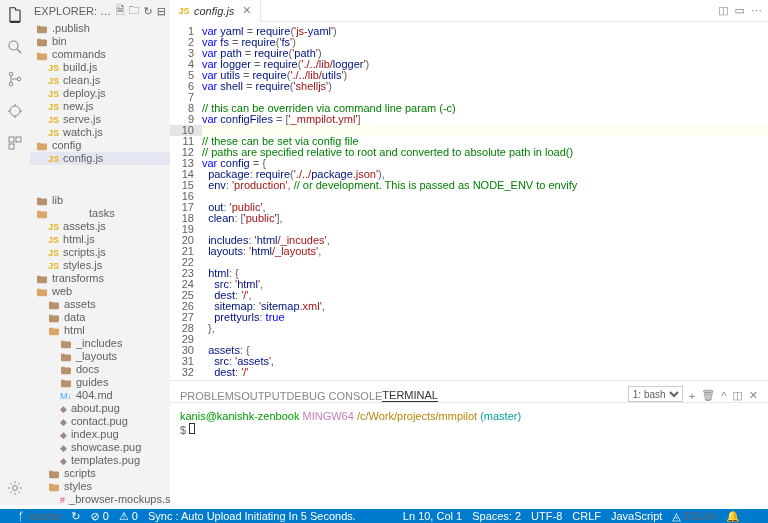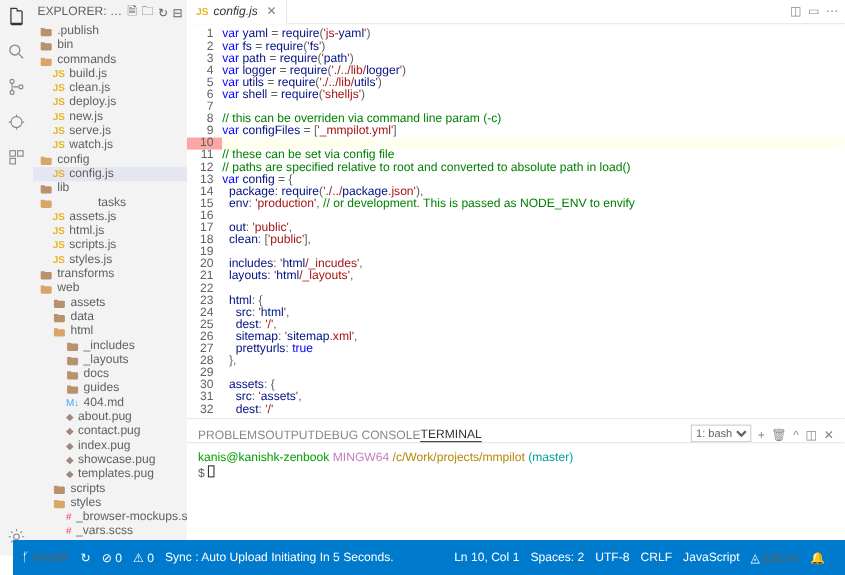--- a/index.html
+++ b/index.html
@@ -23,41 +23,41 @@
 .tabs{height:22px;display:flex;align-items:center;border-bottom:1px solid #e7e7e7}
 .tab{display:flex;align-items:center;padding:0 8px;height:22px;border-right:1px solid #e7e7e7;background:#fff}
 .tab .ic-js{margin-right:4px}
 .tab .nm{font-style:italic;color:#333}
 .tab .x{margin-left:8px;cursor:pointer;color:#888}
 .tabs .spacer{flex:1}
 .tabs .act{margin-right:6px;cursor:pointer;color:#888}
 .code{display:flex;height:358px;overflow:hidden;font-family:Consolas,monospace;font-size:11px;line-height:11px}
 .gutter{width:32px;text-align:right;color:#237893;padding-top:4px}
 .gutter div{padding-right:8px;height:11px}
-.gutter .cur{background:#fca5a5}
+.gutter .cur{background:#e5e5e5}
 .text{flex:1;padding-top:4px;white-space:pre;color:#333}
 .text div{height:11px}
 .text .cur{background:#fffff0}
 .tk-kw{color:#0000ff}
 .tk-id{color:#001080}
 .tk-str{color:#a31515}
 .tk-cm{color:#008000}
 .panel{position:absolute;left:170px;top:380px;right:0;height:125px;border-top:1px solid #e7e7e7;background:#fff}
 .panel-tabs{display:flex;height:22px;align-items:flex-end;padding:0 10px;border-bottom:1px solid #e7e7e7;font-size:10px}
 .panel-tabs .pt{cursor:pointer;color:#888}
 .panel-tabs .pt.act{color:#333;border-bottom:1px solid #333}
 .panel-tabs .sp{flex:1}
 .panel-tabs select{font-size:10px;height:16px;border:1px solid #ccc;background:#fff}
 .panel-tabs .picon{cursor:pointer;color:#888;margin-left:6px}
 .term{padding:6px 10px;font-family:Consolas,monospace;font-size:11px;line-height:14px}
 .term .t1{color:#00a000}
 .term .t2{color:#c080c0}
 .term .t3{color:#b8860b}
 .term .t4{color:#00a0a0}
-.status{position:absolute;left:12px;bottom:0;right:0;height:32px;background:#007acc;display:flex;align-items:center;padding:0 8px;color:#fff;font-size:10px}
+.status{position:absolute;left:0;bottom:0;right:0;height:14px;background:#007acc;display:flex;align-items:center;padding:0 18px;color:#fff;font-size:10px}
 .status .si{margin-right:10px;cursor:pointer;color:#fff}
 .status .sp{flex:1}
 </style>
 </head>
 <body>
 
 <div class="activitybar">
   <div class="ab">
       <svg width="18" height="18" viewBox="0 0 16 16">
         <path fill="#333" d="M3 1h5l1 1v1h3l1 1v10l-1 1H4l-1-1V2l0-1zm1 1v11h8V4H8V2H4z"></path>
@@ -160,21 +160,21 @@
           <svg width="12" height="10" viewBox="0 0 14 12">
             <path fill="#d9a668" d="M1 2h4l1 1h6l1 1v6l-1 1H2l-1-1V2z"></path>
           </svg>
         </span>
         <span class="lbl">config</span>
       </div>
       <div class="row sel" style="padding-left: 18px;">
         <span class="ic"><span class="ic-js">JS</span></span>
         <span class="lbl">config.js</span>
       </div>
-      <div class="row" style="padding-left: 6px;">
+      <div class="row" style="padding-left: 6px; margin-top: 29px;">
         <span class="ic">
           <svg width="12" height="10" viewBox="0 0 14 12">
             <path fill="#b8916d" d="M1 2h4l1 1h6l1 1v6l-1 1H2l-1-1V2z"></path>
           </svg>
         </span>
         <span class="lbl">lib</span>
       </div>
       <div class="row" style="padding-left: 6px; gap: 37px;">
         <span class="ic">
           <svg width="12" height="10" viewBox="0 0 14 12">

